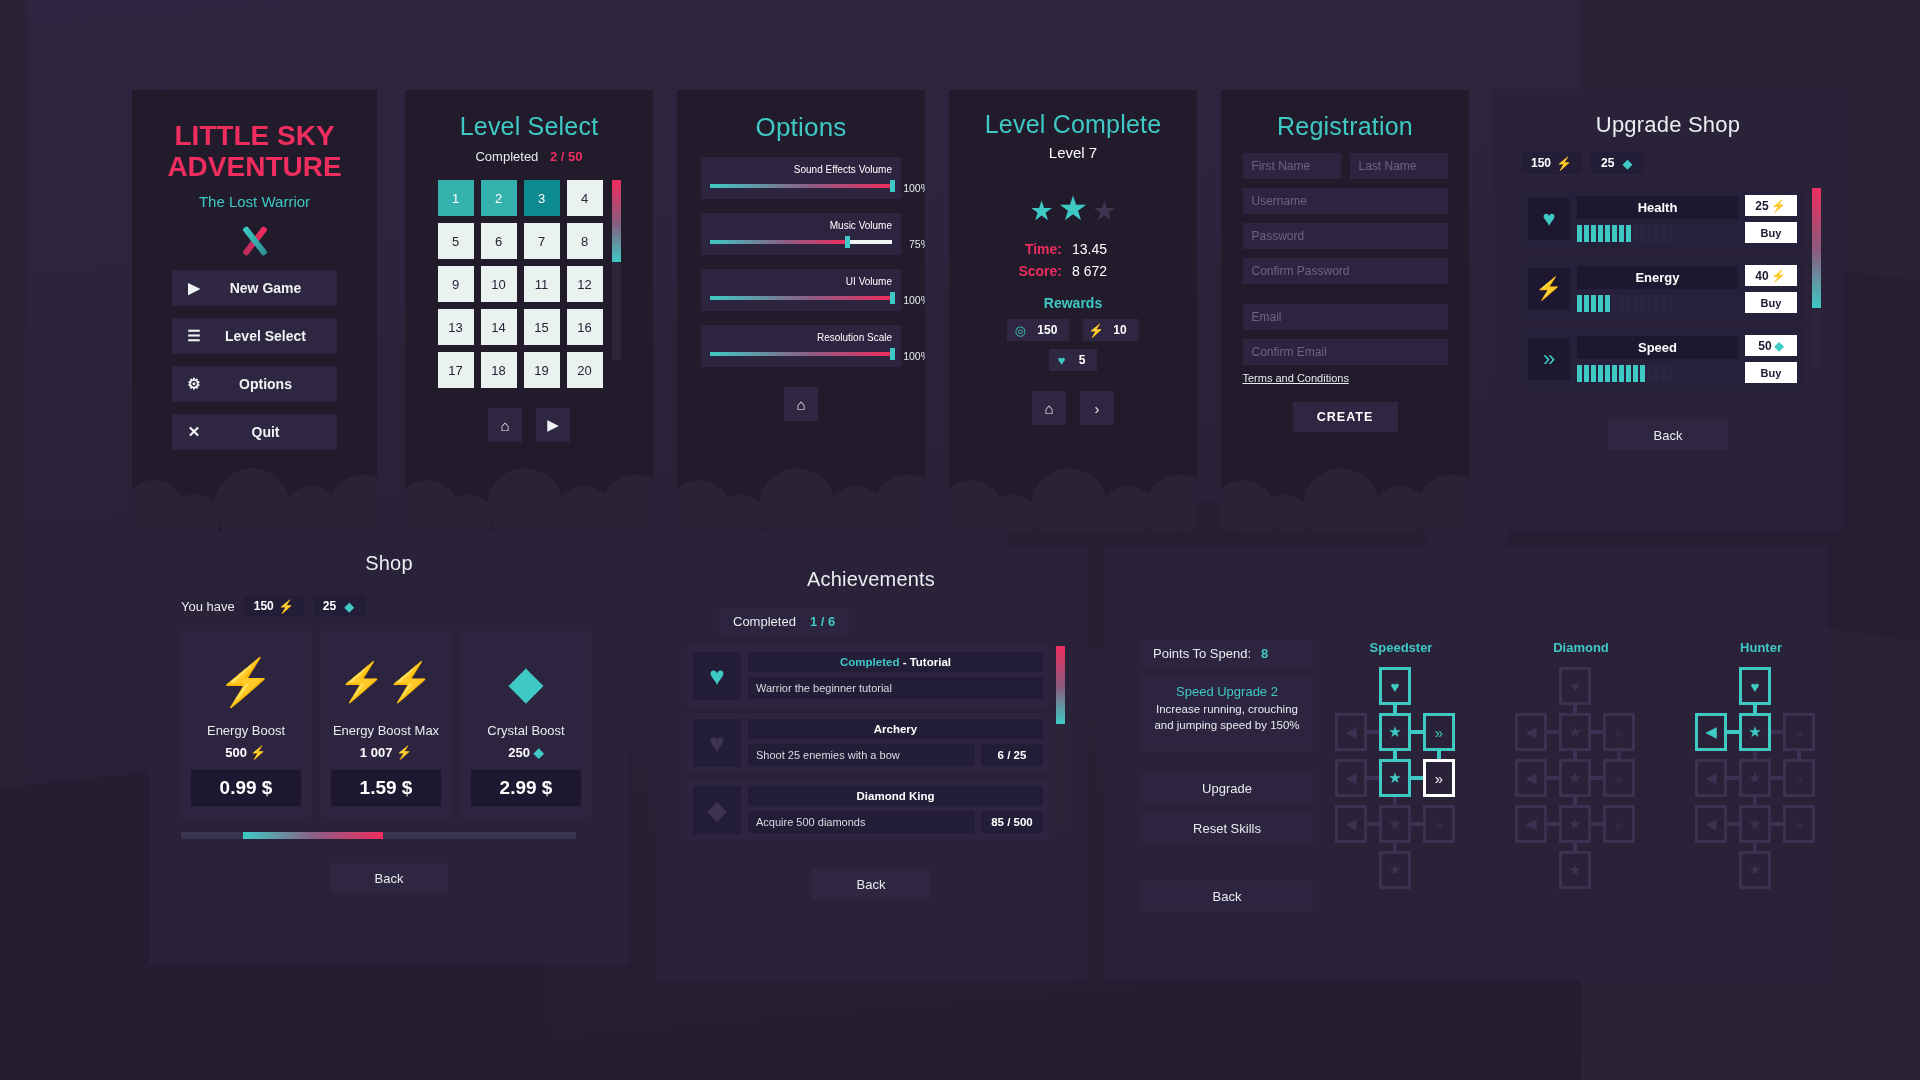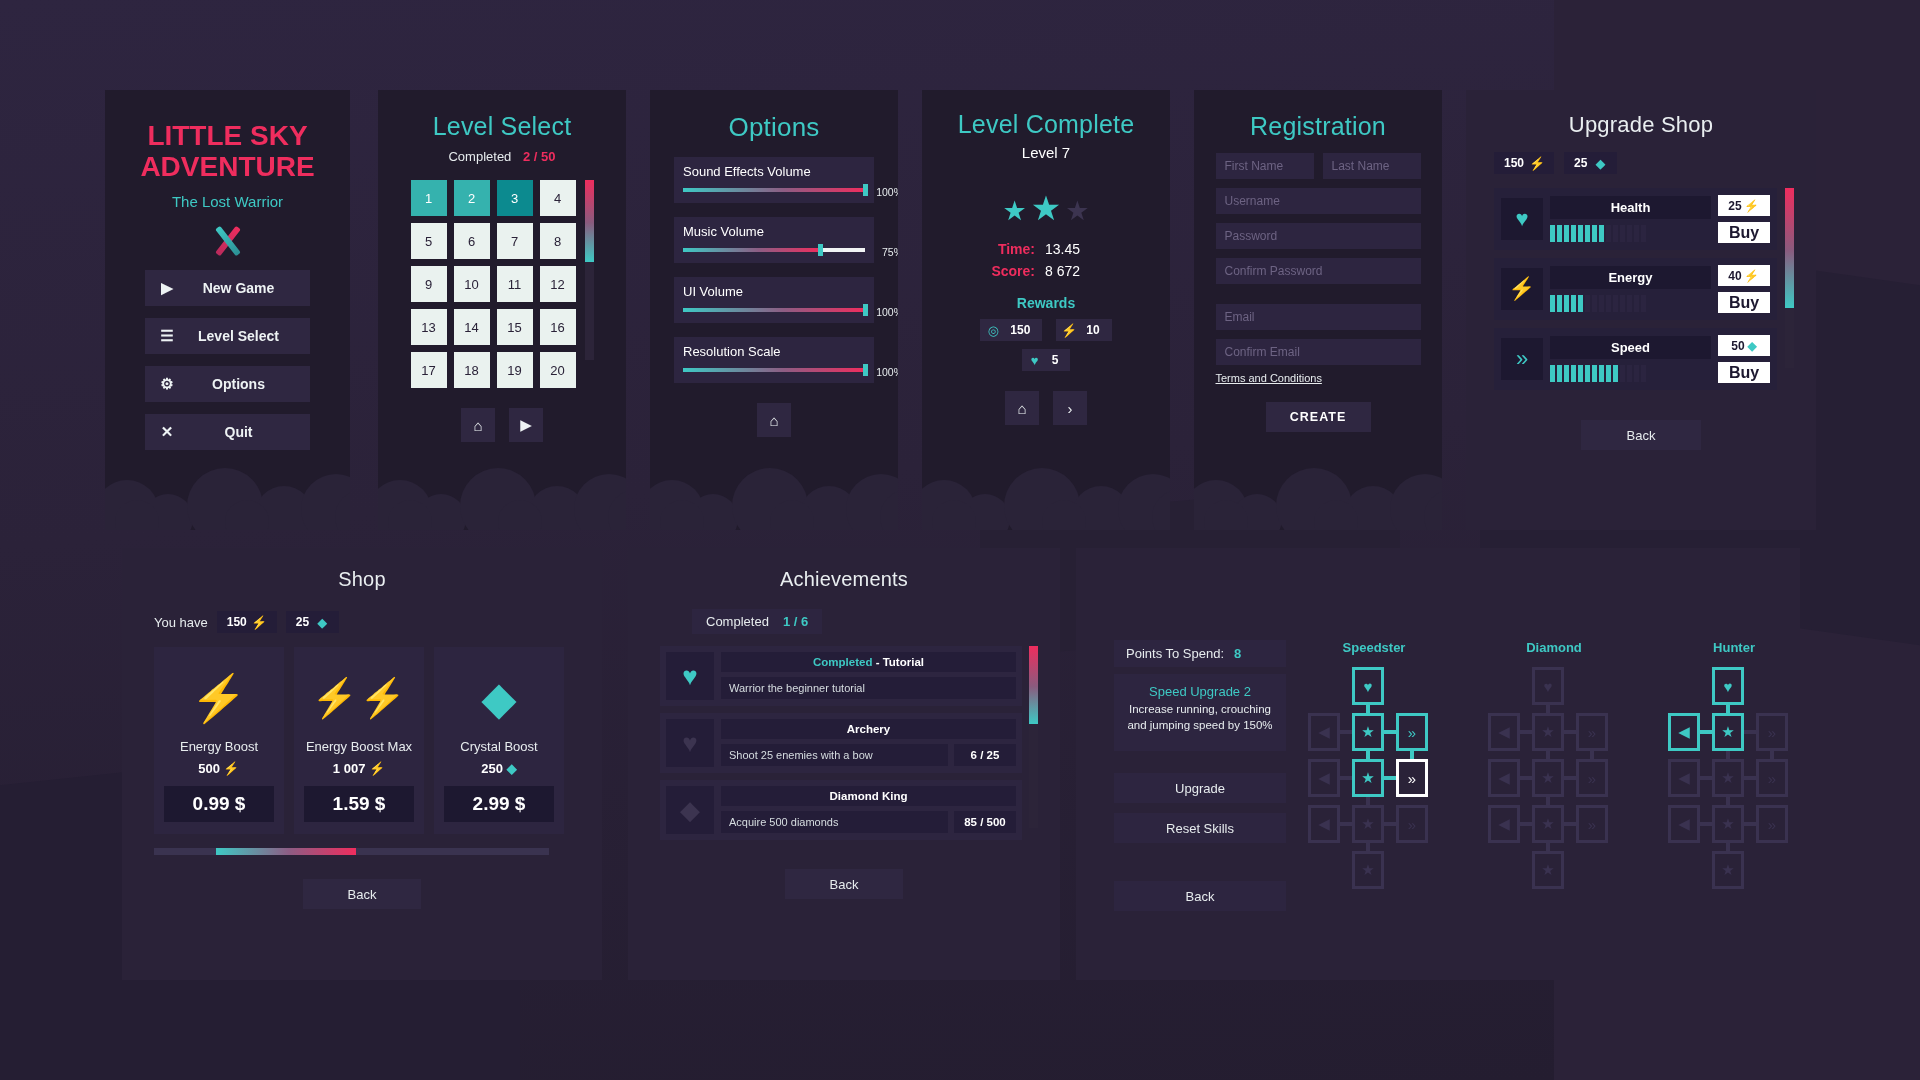--- a/index.html
+++ b/index.html
@@ -5,20 +5,21 @@
   * { box-sizing: border-box; margin: 0; padding: 0; }
   html, body {
     width: 1920px; height: 1080px;
     background: #2b2238;
     font-family: "Liberation Sans", sans-serif;
     overflow: hidden;
   }
   #stage {
     position: relative; width: 1554px; height: 1080px;
     background: linear-gradient(175deg, #2e2540 0%, #2b2239 45%, #241d30 100%);
+    margin-left: 27px;
   }
   
   .bg-shape { position: absolute; background: #251e33; pointer-events: none; }
   .bg-shape.s1 { left: -40px; top: 760px; width: 560px; height: 360px; transform: skewY(-6deg); }
   .bg-shape.s2 { left: 1480px; top: 260px; width: 520px; height: 360px; transform: skewY(8deg); background: #261f34; }
   .bg-shape.s3 { left: 980px; top: 500px; width: 420px; height: 140px; transform: skewY(-5deg); background: #272034; }
 
   .panel {
     position: absolute;
     background: #211b2c;
@@ -65,21 +66,21 @@
   .sbar .thumb { position:absolute; left:0; top:0; width: 9px; height: 82px;
     background: linear-gradient(180deg,#ef2d5e 0%, #8a5b7e 52%, #3ec9c4 100%); }
   .icon-row { display: flex; justify-content: center; gap: 14px; margin-top: 20px; }
   .icon-btn { width: 34px; height: 34px; background: #2f2741; color: #eef3f4;
     display: flex; align-items: center; justify-content: center; font-size: 15px; }
 
   
   #options { left: 650px; top: 90px; width: 248px; height: 440px; }
   #options .panel-title { margin-top: 22px; font-size: 26px; }
   .slider-row { width: 200px; margin: 14px auto 0; background: #2d2540; padding: 7px 9px 11px; position: relative; }
-  .slider-row .sl-label { text-align: left; color: #fff; font-size: 13px; }
+  .slider-row .sl-label { text-align: right; color: #fff; font-size: 10px; }
   .sl-track { position: relative; height: 4px; margin-top: 9px; background: #4a4059; }
   .sl-fill { position: absolute; left:0; top:0; height: 4px;
     background: linear-gradient(90deg,#3ec9c4 0%, #8d5d84 55%, #ef2d5e 100%); }
   .sl-rest { position: absolute; top: 0; height: 4px; right: 0; background: #f1f4f5; }
   .sl-knob { position: absolute; top: -4px; width: 5px; height: 12px; background: #3ec9c4; }
   .sl-pct { position: absolute; right: -29px; bottom: 5px; font-size: 10.5px; color: #e7ecee; }
 
   
   #complete { left: 922px; top: 90px; width: 248px; height: 440px; }
   #complete .panel-title { margin-top: 20px; font-size: 25px; }
@@ -119,27 +120,27 @@
     display: flex; align-items: center; justify-content: center; font-size: 22px; }
   .ug-mid { flex: 1; }
   .ug-name { background: #1d1830; color: #fff; font-size: 13px; font-weight: bold; text-align: center; padding: 4px 0; }
   .bars { display: flex; gap: 2px; margin-top: 6px; }
   .bar { width: 5px; height: 17px; background: #2b2440; }
   .bar.on { background: #3ec9c4; }
   .ug-right { width: 52px; }
   .ug-cost { background: #fff; color: #1d1830; font-size: 12px; font-weight: bold;
     display:flex; align-items:center; justify-content:center; gap:3px; height: 21px; }
   .ug-cost .ci { color: #3ec9c4; }
-  .ug-buy { background: #fff; color: #1d1830; font-size: 16px; font-weight: bold;
+  .ug-buy { background: #fff; color: #1d1830; font-size: 11px; font-weight: bold;
     display:flex; align-items:center; justify-content:center; height: 21px; margin-top: 6px; }
   .back-btn { background: #2f2741; color: #e7ecee; font-size: 13px;
     display: flex; align-items: center; justify-content: center; }
 
   
-  #shop { left: 122px; top: 548px; width: 480px; height: 432px; }
+  #shop { left: 122px; top: 532px; width: 480px; height: 432px; }
   #shop .panel-title { margin-top: 20px; font-size: 20px; color: #e9eef0; }
   .have-row { display: flex; align-items: center; gap: 9px; margin: 20px 0 0 32px; color: #e7ecee; font-size: 13px; }
   .sh-cards { display: flex; gap: 10px; margin: 14px 0 0 32px; }
   .sh-card { width: 130px; background: #2d2540; padding: 14px 10px 12px; }
   .sh-ic { height: 74px; display:flex; align-items:center; justify-content:center; color:#3ec9c4; font-size: 46px; }
   .sh-name { text-align:center; color:#e7ecee; font-size: 13px; margin-top: 4px; }
   .sh-price { text-align:center; color:#fff; font-size: 13px; font-weight: bold; margin-top: 7px; }
   .sh-price .ci { color:#3ec9c4; }
   .sh-buy { margin-top: 10px; height: 36px; background:#1d1830; color:#fff; font-size:19px; font-weight:bold;
     display:flex; align-items:center; justify-content:center; }

